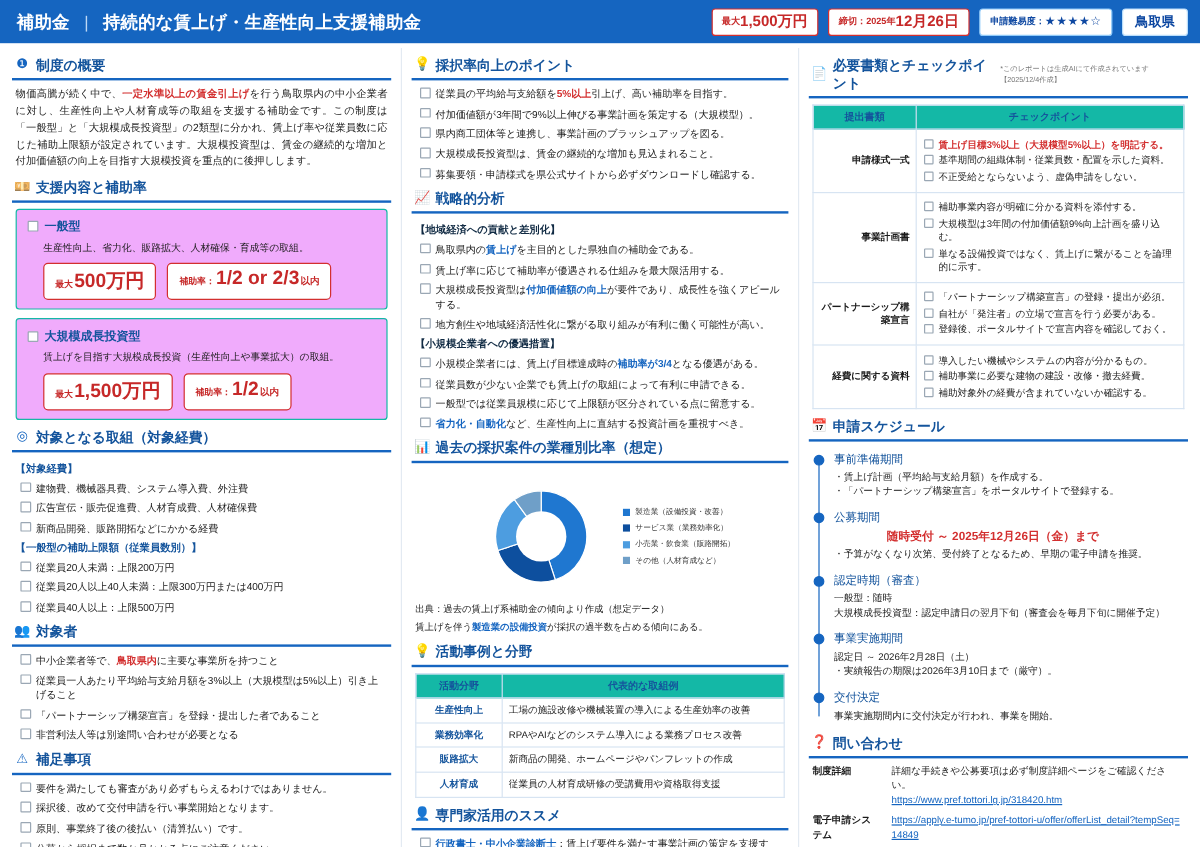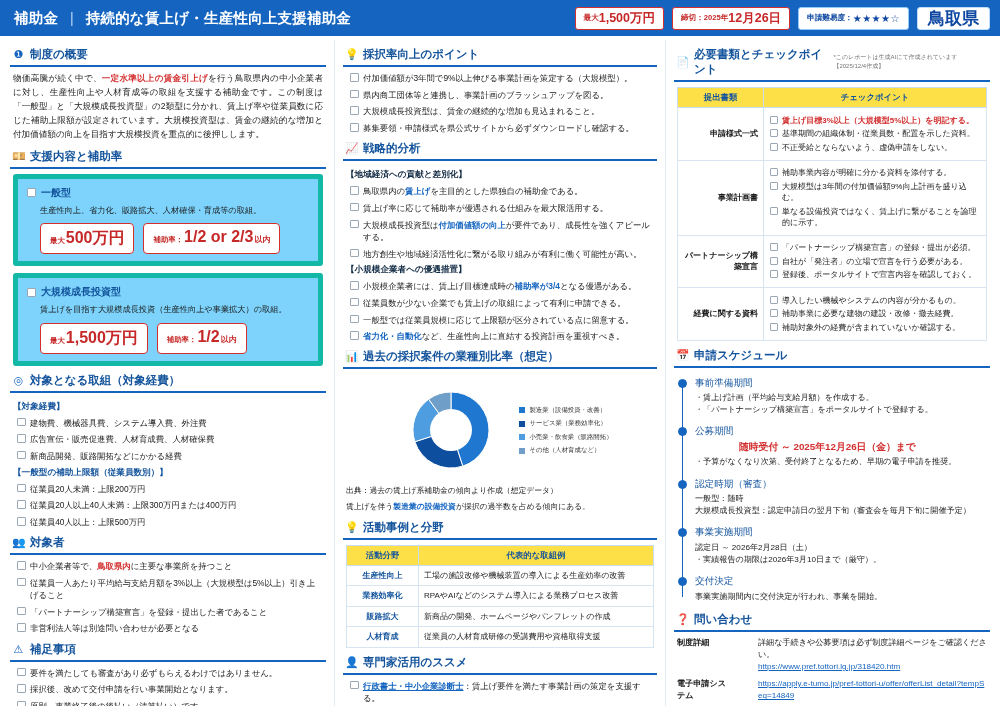--- a/index.html
+++ b/index.html
@@ -18,21 +18,21 @@
   }
   .topbar-title { color:#fff; font-size: 14.5px; font-weight: bold; letter-spacing:.2px; white-space:nowrap; }
   .topbar-sep { color:#bcd8f5; font-size: 14px; margin: 0 4px; }
   .topbar-spacer { flex: 1; }
   .chip {
     background:#fff; border-radius:3px; display:flex; align-items:center;
     justify-content:center; height:23px; padding:0 8px; white-space:nowrap;
   }
   .chip-red { border:1.6px solid #d32f2f; color:#c62828; }
   .chip-blue { border:1.6px solid #90caf9; color:#0d47a1; }
-  .chip-pref { border:1.6px solid #bbdefb; color:#0d47a1; font-weight:bold; font-size:17px; padding:0 10px; }
+  .chip-pref { border:1.6px solid #bbdefb; color:#0d47a1; font-weight:bold; font-size:11px; padding:0 10px; }
   .chip .sm { font-size:7.6px; font-weight:bold; }
   .chip .lg { font-size:12.5px; font-weight:bold; }
   .chip .stars { font-size:10px; letter-spacing:.5px; color:#0d47a1; }
 
   
   .cols { display:flex; height: 670px; padding: 4px 2px 0 2px; }
   .col { width: 333px; padding: 0 8px; }
   .col-mid { border-left:1px solid #e3eaf2; border-right:1px solid #e3eaf2; }
 
   
@@ -58,21 +58,21 @@
     font-size: 8.4px; line-height:1.45;
   }
   ul.ck li::before {
     content:""; position:absolute; left:4px; top:1px;
     width:6.5px; height:6.5px; border:1px solid #9aa7b4; border-radius:1px; background:#fff;
   }
   .subhead { font-size:8.6px; font-weight:bold; color:#14549c; margin: 3px 0 4px 0; }
   .subhead.dk { color:#102a43; }
 
   
-  .typecard { background:#7dd3fc; border:5px solid #14b8a6; border-radius:3px; padding:7px 9px; margin-bottom:7px; }
+  .typecard { background:#f0abfc; border:1px solid #14b8a6; border-radius:3px; padding:7px 9px; margin-bottom:7px; }
   .typecard .tname { font-size:10px; font-weight:bold; color:#14549c; display:flex; align-items:center; gap:5px; }
   .typecard .tname::before { content:""; width:7px; height:7px; border:1px solid #9aa7b4; background:#fff; border-radius:1px; }
   .typecard .tdesc { font-size:8.2px; margin:5px 0 7px 13px; line-height:1.4; }
   .badges { display:flex; gap:9px; padding-left:13px; }
   .badge { border:1.6px solid #d32f2f; border-radius:4px; color:#c62828; background:#fff;
            padding:4px 9px; display:flex; align-items:baseline; gap:1px; }
   .badge .s { font-size:7.4px; font-weight:bold; }
   .badge .b { font-size:16px; font-weight:bold; }
   .badge .t { font-size:8px; font-weight:bold; }
 
@@ -80,21 +80,21 @@
   .chartwrap { display:flex; align-items:center; justify-content:center; gap:4px; padding:6px 0 2px 0; }
   .legend { display:flex; flex-direction:column; gap:4.5px; }
   .legend .lg-it { display:flex; align-items:center; gap:4px; font-size:6.4px; color:#333; white-space:nowrap;
                    overflow:hidden; max-width:108px; }
   .legend .sw { width:6px; height:6px; flex:0 0 6px; }
   .srcnote { font-size:7.8px; line-height:1.55; margin-top:3px; }
 
   
   table.tb { width:100%; border-collapse:collapse; font-size:8px; }
   table.tb th {
-    background:#fde047; border:1px solid #c9dcf0; color:#14549c;
+    background:#14b8a6; border:1px solid #c9dcf0; color:#14549c;
     font-size:8.4px; font-weight:bold; padding:4px 3px; text-align:center;
   }
   table.tb td { border:1px solid #d7e4f2; padding:4px 5px; vertical-align:middle; line-height:1.45; }
   td.fld { text-align:center; font-weight:bold; color:#14549c; width:70px; font-size:8px; }
   td.fld-l { text-align:right; font-weight:bold; color:#1a1a1a; width:74px; font-size:8px; padding-left:7px; }
   ul.mini { list-style:none; }
   ul.mini li { position:relative; padding-left:13px; margin:2.5px 0; font-size:8px; line-height:1.4; }
   ul.mini li::before { content:""; position:absolute; left:1px; top:1px; width:6px; height:6px;
                        border:1px solid #9aa7b4; background:#fff; border-radius:1px; }
 
@@ -102,21 +102,21 @@
   .tl { position:relative; padding-left:18px; margin-top:4px; }
   .tl::before { content:""; position:absolute; left:4.5px; top:4px; bottom:6px; width:1.6px; background:#1565c0; }
   .tl-it { position:relative; margin-bottom:9px; }
   .tl-it::before { content:""; position:absolute; left:-17.5px; top:2px; width:7px; height:7px;
                    border-radius:50%; background:#1565c0; border:1.4px solid #1565c0; }
   .tl-t { font-size:9.6px; font-weight:normal; color:#14549c; margin-bottom:2.5px; }
   .tl-hi { font-size:9.8px; font-weight:bold; color:#d32f2f; margin-bottom:2.5px;padding-left:44px; }
   .tl-l { font-size:8.1px; line-height:1.5; }
 
   
-  .cont-row { display:flex; gap:25px; margin-bottom:5px; font-size:8.1px; line-height:1.5; }
+  .cont-row { display:flex; gap:10px; margin-bottom:5px; font-size:8.1px; line-height:1.5; }
   .cont-lbl { flex:0 0 56px; font-weight:bold; color:#1a1a1a; }
   .cont-val { flex:1; }
   a.lnk { color:#1565c0; text-decoration:underline; word-break:break-all; }
 </style>
 </head>
 <body>
 
 <div class="topbar">
   <span class="topbar-title">補助金</span>
   <span class="topbar-sep">|</span>
@@ -255,20 +255,21 @@
 
   <div class="col col-mid">
 
     <div class="sec">
       <div class="sec-h">
         <span class="ic">💡</span>
         <span class="tt">採択率向上のポイント</span>
       </div>
       <div class="sec-body">
         <ul class="ck">
+          <li><span>従業員の平均給与支給額を</span><span class="red">5%以上</span><span>引上げ、高い補助率を目指す。</span></li>
           <li>付加価値額が3年間で9%以上伸びる事業計画を策定する（大規模型）。</li>
           <li>県内商工団体等と連携し、事業計画のブラッシュアップを図る。</li>
           <li>大規模成長投資型は、賃金の継続的な増加も見込まれること。</li>
           <li>募集要領・申請様式を県公式サイトから必ずダウンロードし確認する。</li>
         </ul>
       </div>
     </div>
 
     <div class="sec">
       <div class="sec-h">

